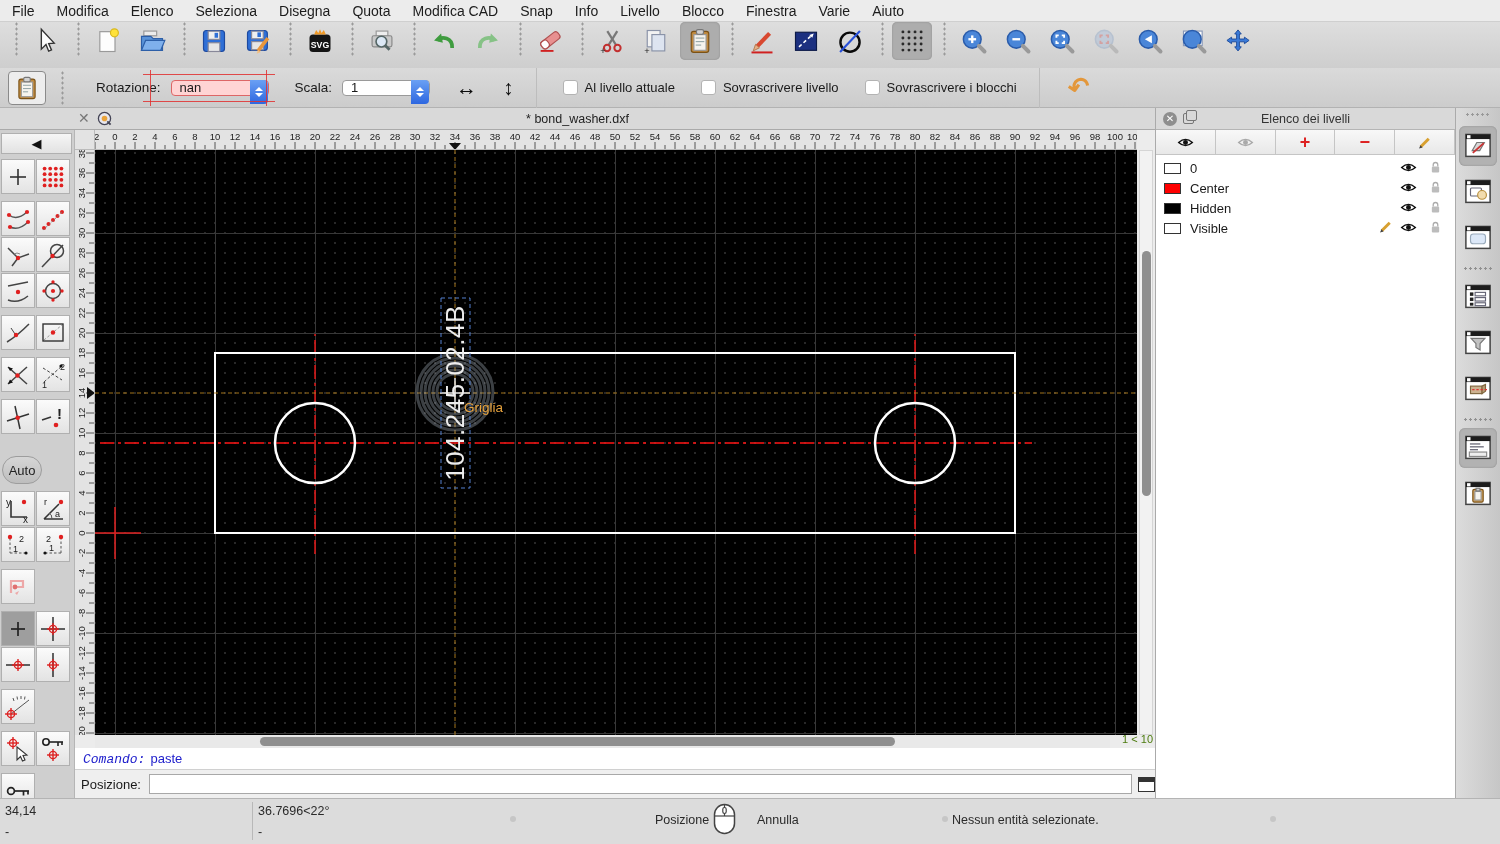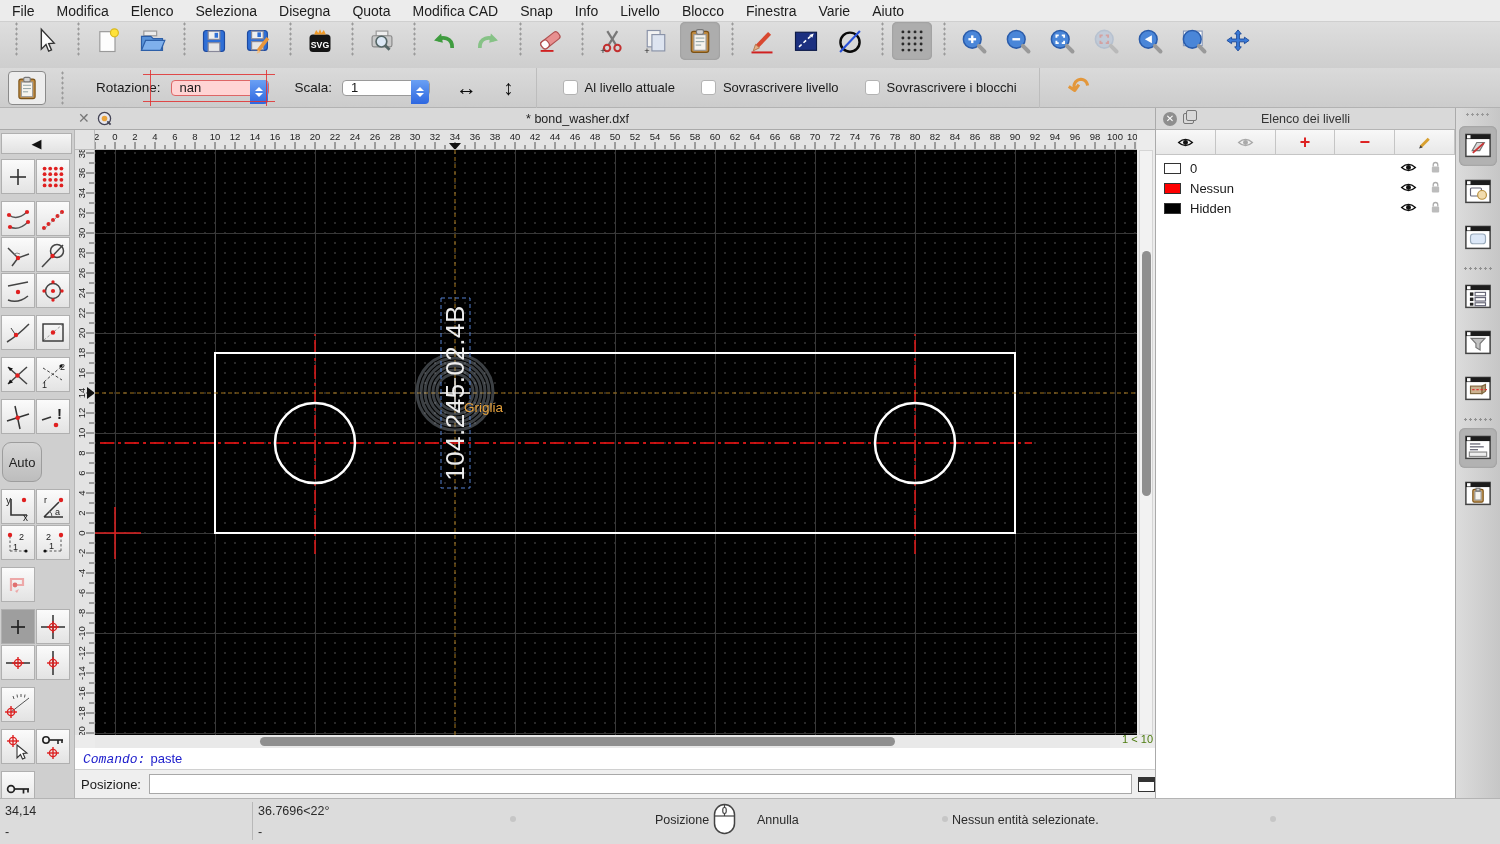--- a/index.html
+++ b/index.html
@@ -44,21 +44,21 @@
   #tab-title { position:absolute; left:0; top:4px; width:100%; text-align:center; font-size:12.5px; color:#222; }
 
   
   #left-tools { position:absolute; left:0; top:130px; width:75px; height:668px; background:#cfcfcf; border-right:1px solid #b5b5b5; padding-top:2px; }
   .lt-row { display:flex; gap:1px; margin:1px 1px 0 1px; }
   .lt-row.gap { margin-top:7px; }
   .snapbtn { width:34px; height:35px; background:linear-gradient(#fbfbfb,#e3e3e3); border:1px solid #b0b0b0; display:flex; align-items:center; justify-content:center; }
   .snapbtn svg { width:30px; height:30px; }
   .snapbtn.selected { background:#9e9e9e; }
   #back-btn { width:71px; height:21px; margin:1px 1px 5px 1px; background:linear-gradient(#f6f6f6,#e2e2e2); border:1px solid #b0b0b0; text-align:center; font-size:13px; line-height:19px; color:#111; }
-  .autobtn { width:40px; height:40px; border-radius:9px; background:linear-gradient(#d6d6d6,#bdbdbd); border:1px solid #9d9d9d; font-size:13px; color:#222; display:flex; align-items:center; justify-content:center; margin:8px 0 6px 2px; }
+  .autobtn { width:40px; height:28px; border-radius:16px; background:linear-gradient(#d6d6d6,#bdbdbd); border:1px solid #9d9d9d; font-size:13px; color:#222; display:flex; align-items:center; justify-content:center; margin:22px 0 6px 2px; }
 
   
   #canvas-wrap { position:absolute; left:75px; top:130px; width:1080px; height:618px; background:#ececec; }
   #ruler-corner { position:absolute; left:0; top:0; width:20px; height:20px; background:#e3e3e3; border-right:1px solid #bbb; border-bottom:1px solid #bbb; }
   #top-ruler { position:absolute; left:20px; top:0; width:1042px; height:20px; background:#e3e3e3; border-bottom:1px solid #bbb; }
   #left-ruler { position:absolute; left:0; top:20px; width:20px; height:585px; background:#e3e3e3; border-right:1px solid #bbb; }
   #draw-area { position:absolute; left:20px; top:20px; width:1042px; height:585px; background:#000; }
   #h-scroll { position:absolute; left:20px; top:605px; width:1015px; height:13px; background:#e9e9e9; }
   #h-scroll .thumb { position:absolute; left:165px; top:2px; width:635px; height:9px; background:#8f8f8f; border-radius:5px; }
   #zoom-ind { position:absolute; right:2px; top:603px; width:80px; text-align:right; font-size:11px; color:#4d7c0f; }
@@ -1036,35 +1036,51 @@
             <path d="M1.5 6 Q9 -0.8 16.5 6 Q9 12.8 1.5 6 Z" fill="none" stroke="#111" stroke-width="1.5"></path>
             <circle cx="9" cy="6" r="2.7" fill="#111"></circle>
           </svg></span>
     <span class="ic lock"><svg width="11" height="14" viewBox="0 0 12 14">
             <path d="M3.5 6.5 V4.6 a2.5 2.5 0 0 1 5 0 V6.5" fill="none" stroke="#ababab" stroke-width="1.4"></path>
             <rect x="2" y="6.5" width="8" height="6.5" rx="1.2" fill="#bcbcbc"></rect>
           </svg></span>
       </div>
       <div class="lrow">
         <span class="swatch" style="background:#ff0000"></span>
-    <span class="lname">Nessun</span>
+    <span class="lname">Center</span>
 
     <span class="ic eye"><svg width="17" height="11" viewBox="0 0 18 12">
             <path d="M1.5 6 Q9 -0.8 16.5 6 Q9 12.8 1.5 6 Z" fill="none" stroke="#111" stroke-width="1.5"></path>
             <circle cx="9" cy="6" r="2.7" fill="#111"></circle>
           </svg></span>
     <span class="ic lock"><svg width="11" height="14" viewBox="0 0 12 14">
             <path d="M3.5 6.5 V4.6 a2.5 2.5 0 0 1 5 0 V6.5" fill="none" stroke="#ababab" stroke-width="1.4"></path>
             <rect x="2" y="6.5" width="8" height="6.5" rx="1.2" fill="#bcbcbc"></rect>
           </svg></span>
       </div>
       <div class="lrow">
         <span class="swatch" style="background:#000000"></span>
     <span class="lname">Hidden</span>
 
+    <span class="ic eye"><svg width="17" height="11" viewBox="0 0 18 12">
+            <path d="M1.5 6 Q9 -0.8 16.5 6 Q9 12.8 1.5 6 Z" fill="none" stroke="#111" stroke-width="1.5"></path>
+            <circle cx="9" cy="6" r="2.7" fill="#111"></circle>
+          </svg></span>
+    <span class="ic lock"><svg width="11" height="14" viewBox="0 0 12 14">
+            <path d="M3.5 6.5 V4.6 a2.5 2.5 0 0 1 5 0 V6.5" fill="none" stroke="#ababab" stroke-width="1.4"></path>
+            <rect x="2" y="6.5" width="8" height="6.5" rx="1.2" fill="#bcbcbc"></rect>
+          </svg></span>
+      </div>
+      <div class="lrow">
+        <span class="swatch" style="background:#ffffff"></span>
+    <span class="lname">Visible</span>
+    <span class="ic pencil"><svg width="15" height="15" viewBox="0 0 16 16">
+            <line x1="4" y1="12.5" x2="12.5" y2="4" stroke="#d8a030" stroke-width="3.2"></line>
+            <path d="M2.2 14.5 L3.6 10.8 L6 13.2 Z" fill="#444"></path>
+          </svg></span>
     <span class="ic eye"><svg width="17" height="11" viewBox="0 0 18 12">
             <path d="M1.5 6 Q9 -0.8 16.5 6 Q9 12.8 1.5 6 Z" fill="none" stroke="#111" stroke-width="1.5"></path>
             <circle cx="9" cy="6" r="2.7" fill="#111"></circle>
           </svg></span>
     <span class="ic lock"><svg width="11" height="14" viewBox="0 0 12 14">
             <path d="M3.5 6.5 V4.6 a2.5 2.5 0 0 1 5 0 V6.5" fill="none" stroke="#ababab" stroke-width="1.4"></path>
             <rect x="2" y="6.5" width="8" height="6.5" rx="1.2" fill="#bcbcbc"></rect>
           </svg></span>
       </div>
     </div>

